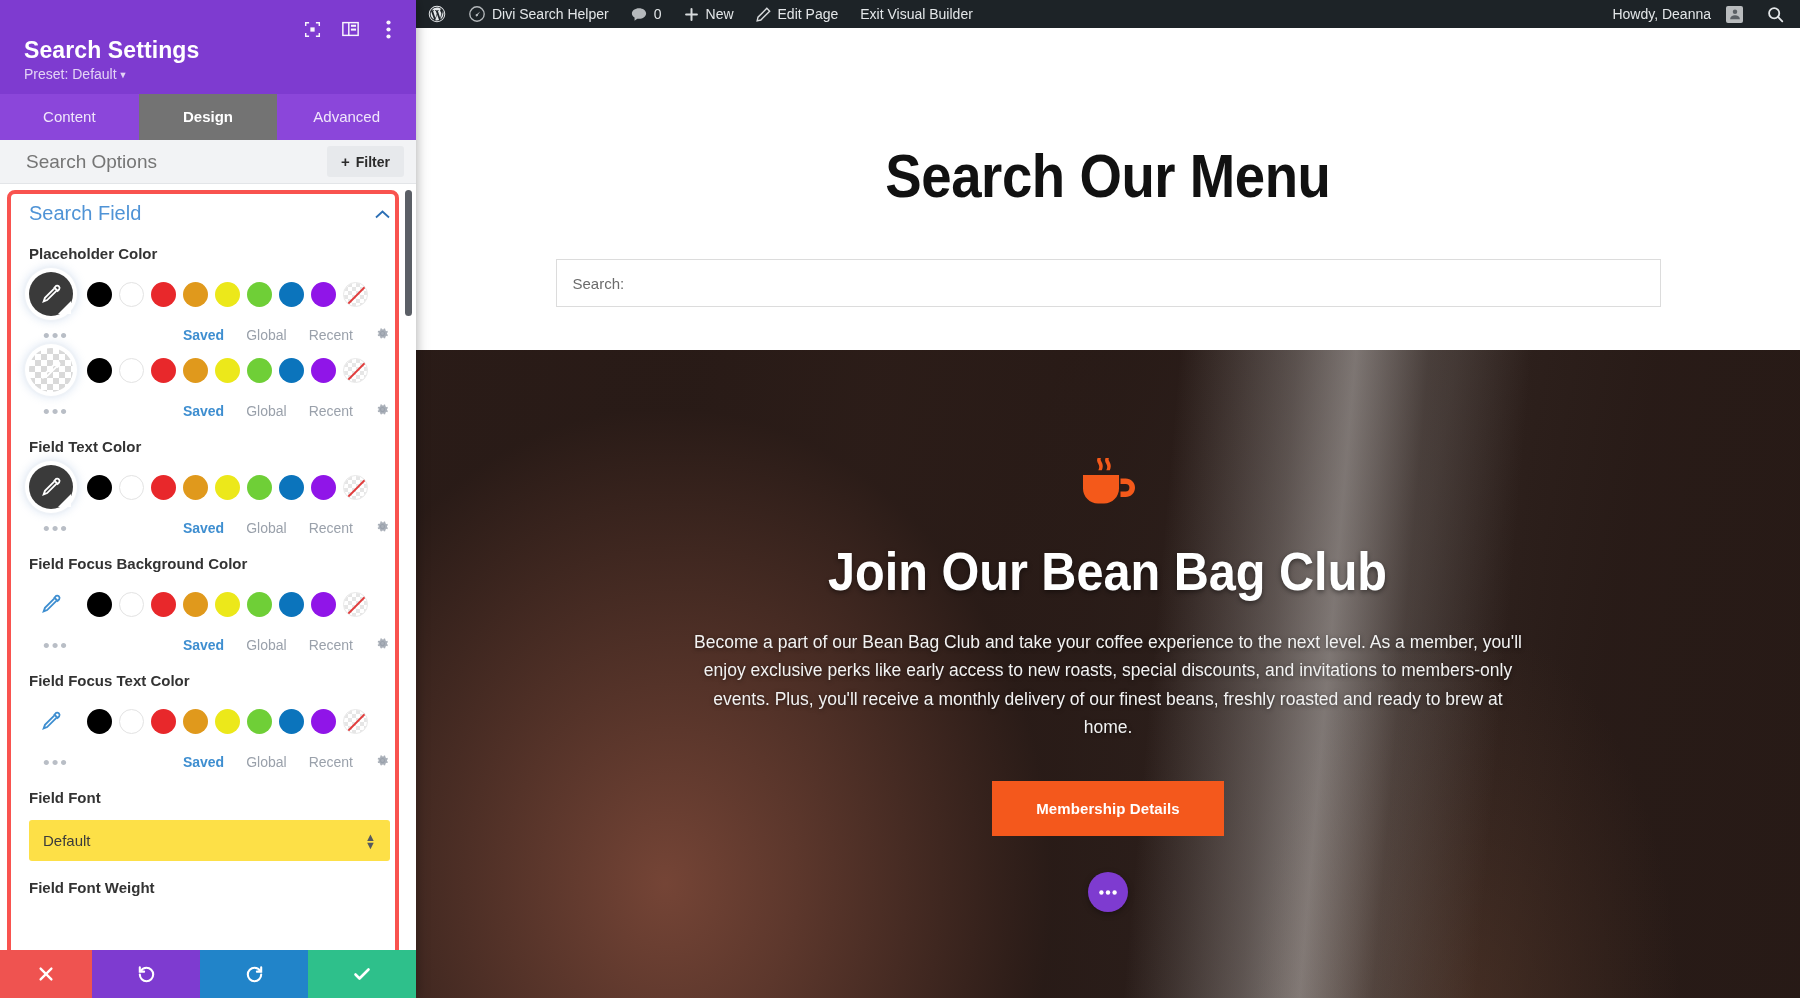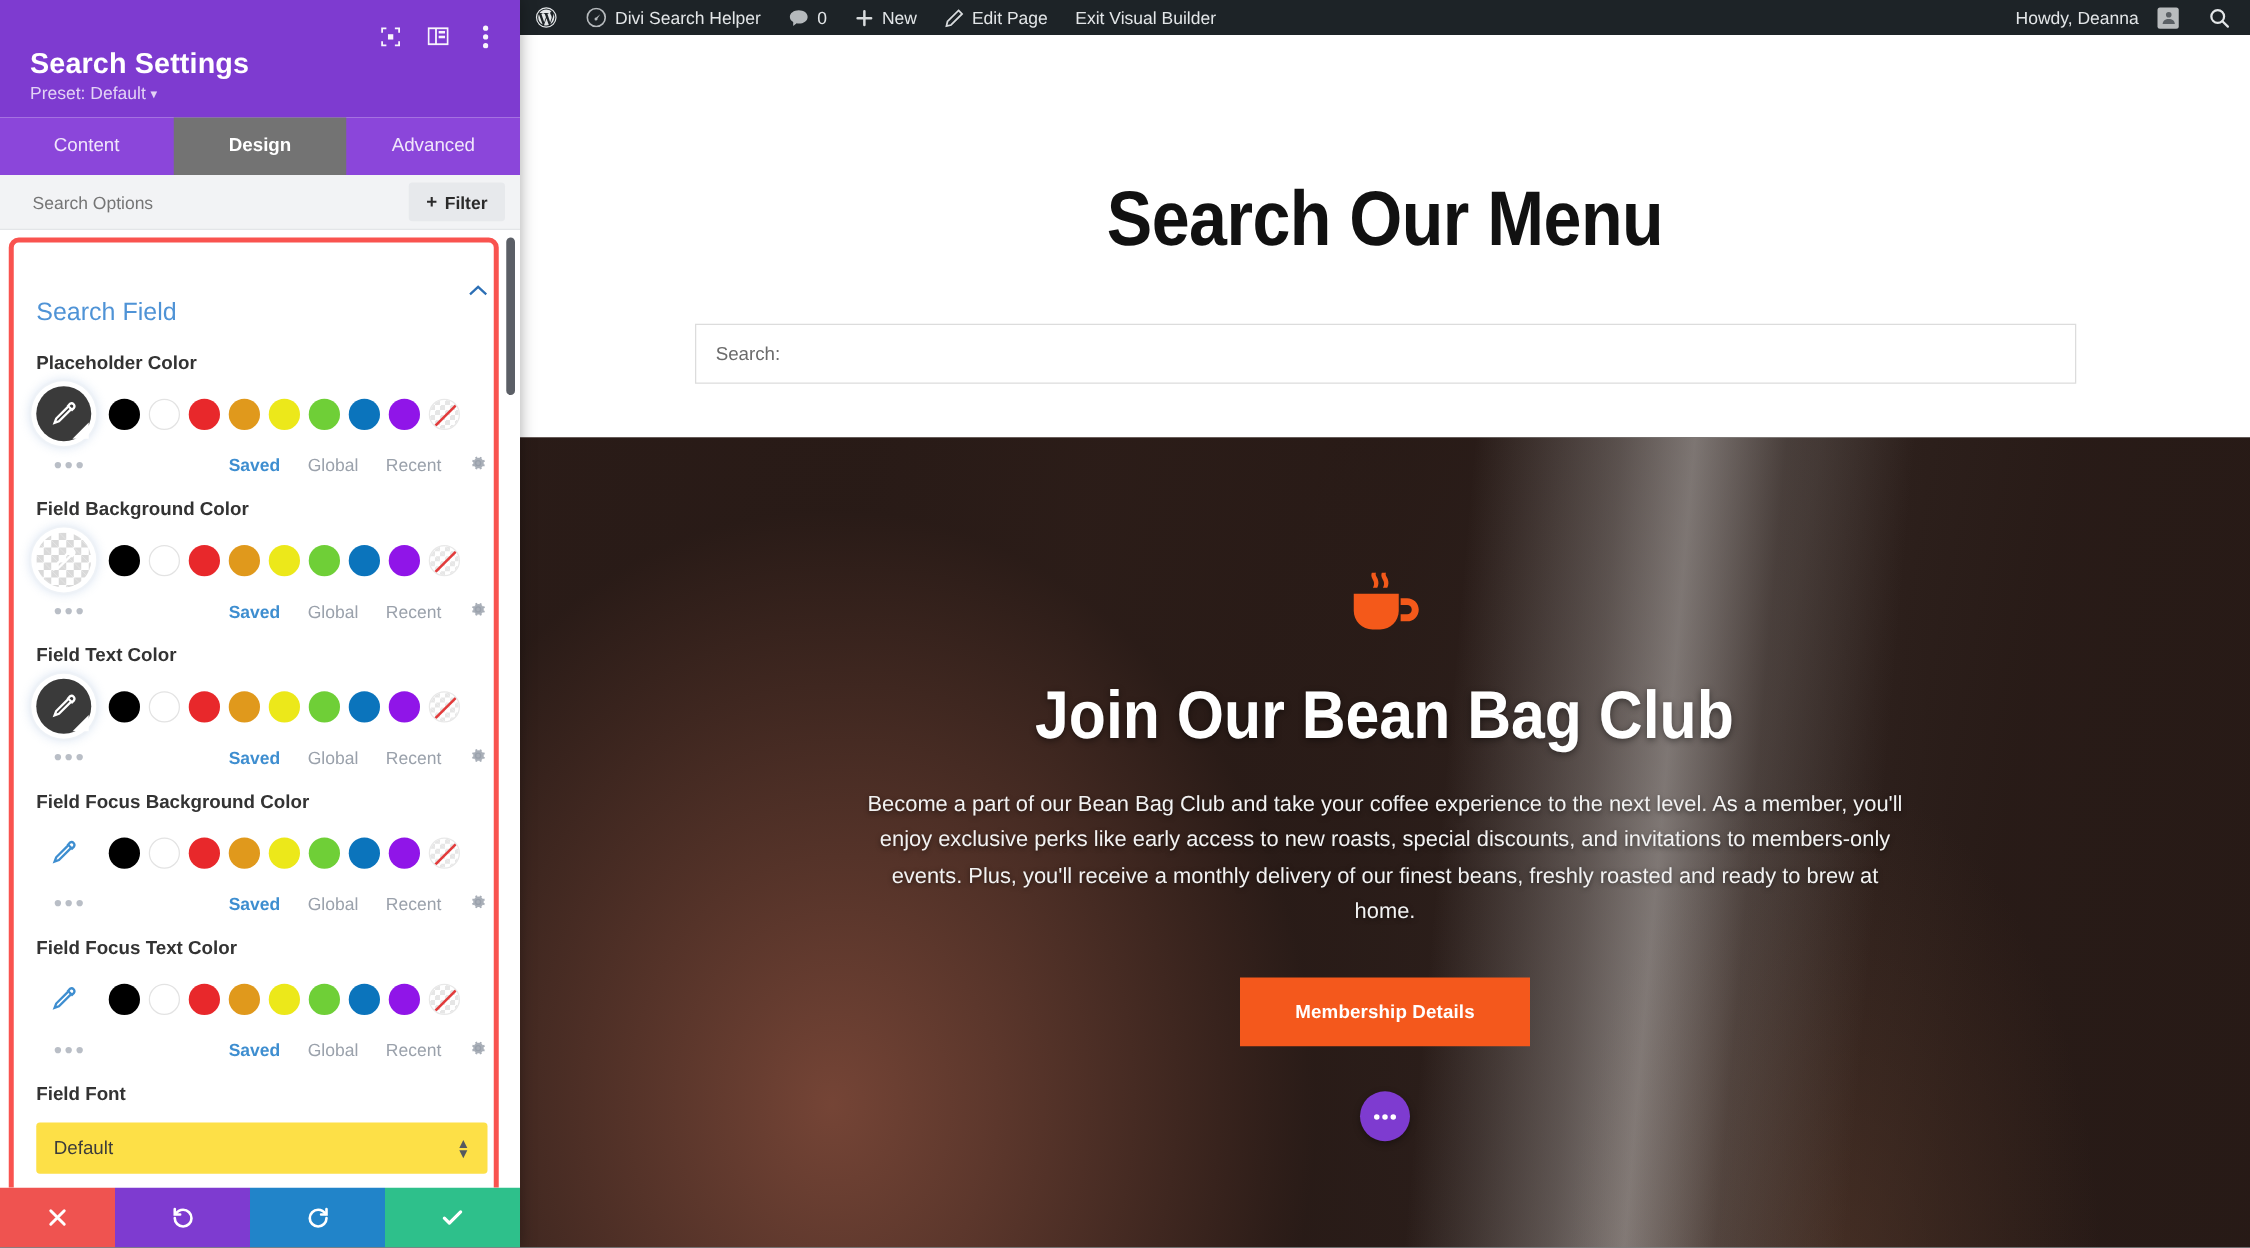--- a/index.html
+++ b/index.html
@@ -37,21 +37,21 @@
     color:#f0e6fb; cursor:pointer; font-weight:400;
   }
   .sp-tab.active{ background:#737373; color:#fff; font-weight:600;}
 
   .sp-search-row{
     display:flex; align-items:center; gap:10px; background:#f2f3f5;
     padding:8px 12px 8px 26px; height:44px; border-bottom:1px solid #e3e5e8;
   }
   .sp-search-input{
     flex:1; border:none; background:transparent; outline:none;
-    font-size:14px; color:#8f95a0; font-family:"Liberation Sans",sans-serif;
+    font-size:19px; color:#8f95a0; font-family:"Liberation Sans",sans-serif;
   }
   .sp-filter-btn{
     background:#e7e9ec; color:#2b2b2b; font-size:14px; font-weight:600;
     padding:7px 14px; border-radius:3px; display:flex; align-items:center; gap:6px;
     cursor:pointer; white-space:nowrap;
   }
   .sp-filter-btn .plus{ font-size:15px; font-weight:700;}
 
   
   .sp-body{ position:relative; flex:1; overflow:hidden; background:#fff;}
@@ -60,21 +60,21 @@
   
   .highlight-box{
     position:absolute; left:7px; top:6px; width:392px; height:829px;
     border:4px solid #f9534f; border-radius:8px; pointer-events:none; z-index:30;
   }
 
   .section-head{
     display:flex;align-items:center;justify-content:space-between;
     padding:18px 26px 6px 29px;
   }
-  .section-title{ color:#4f93d6; font-size:20px; font-weight:400;margin-top:37px; }
+  .section-title{ color:#4f93d6; font-size:20px; font-weight:400; }
   .chev{ color:#2c6fb5; font-size:15px; line-height:1; }
 
   .opt{ padding:0 26px 0 29px; }
   .opt-label{ font-size:15px; font-weight:700; color:#333; padding:14px 0 10px;}
 
   .swatch-row{ display:flex; align-items:center; gap:0; }
   .swatch{ width:25px;height:25px;border-radius:50%; margin-right:7px; flex:0 0 auto;}
   .swatch.white{ background:#fff; border:1px solid #e3e3e3;}
   .swatch.none{
     position:relative; background:#fff; border:1px solid #e8e8e8; overflow:hidden;
@@ -333,21 +333,20 @@
                 <svg width="15" height="15" viewBox="0 0 20 20" fill="#9aa1ab">
                   <path d="M10 6.6a3.4 3.4 0 100 6.8 3.4 3.4 0 000-6.8zm0 5.3a1.9 1.9 0 110-3.8 1.9 1.9 0 010 3.8z"></path>
                   <path d="M17.3 11.6l-1.4-.5a6 6 0 000-2.2l1.4-.5-.8-2-1.4.5a6 6 0 00-1.6-1.6l.5-1.4-2-.8-.5 1.4a6 6 0 00-2.2 0L8.8 3l-2 .8.5 1.4a6 6 0 00-1.6 1.6l-1.4-.5-.8 2 1.4.5a6 6 0 000 2.2l-1.4.5.8 2 1.4-.5a6 6 0 001.6 1.6l-.5 1.4 2 .8.5-1.4a6 6 0 002.2 0l.5 1.4 2-.8-.5-1.4a6 6 0 001.6-1.6l1.4.5.8-2z" opacity=".85"></path>
                 </svg>
               </span>
             </span>
           </div>
         </div>
 
         <div class="opt">
-          <div class="opt-label">Field Background Color</div>
           <div class="swatch-row">
             <span class="picker checker">
               <svg width="22" height="22" viewBox="0 0 24 24" fill="none" stroke="#ffffff" stroke-width="2" stroke-linecap="round">
                 <path d="M17.5 3.2a2.6 2.6 0 013.4 3.7l-1.7 1.7-3.4-3.4 1.7-2z"></path>
                 <path d="M15.2 6.4L5.4 16.2 4 20l3.8-1.4 9.8-9.8"></path>
               </svg>
             </span>
             <span class="swatch" style="background:#000000"></span>
             <span class="swatch white"></span>
             <span class="swatch" style="background:#e8282b"></span>

